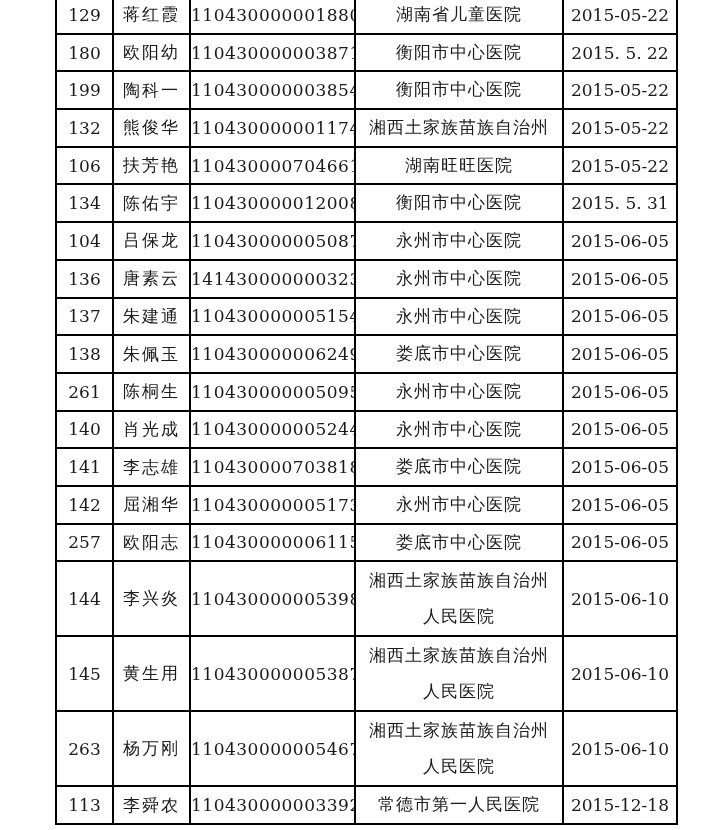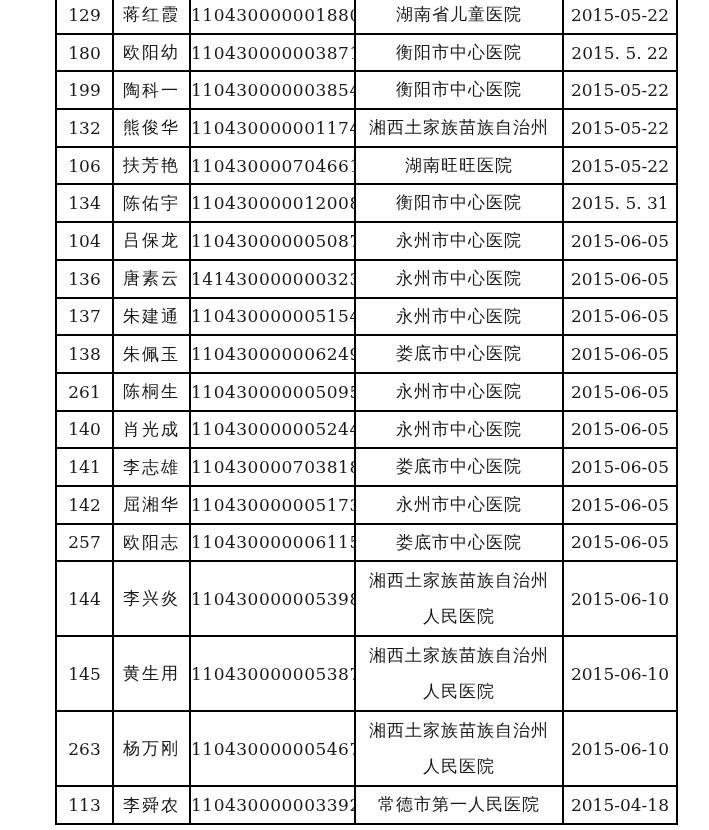--- a/index.html
+++ b/index.html
@@ -202,17 +202,17 @@
           <td class="col-cert_no">110430000005467</td>
           <td class="col-hospital">湘西土家族苗族自治州
 人民医院</td>
           <td class="col-date">2015-06-10</td>
         </tr>
         <tr class="row-regular">
           <td class="col-index">113</td>
           <td class="col-name">李舜农</td>
           <td class="col-cert_no">110430000003392</td>
           <td class="col-hospital">常德市第一人民医院</td>
-          <td class="col-date">2015-04-18</td>
+          <td class="col-date">2015-12-18</td>
         </tr>
       </tbody>
   </table>
 </div>
 
 </body></html>

